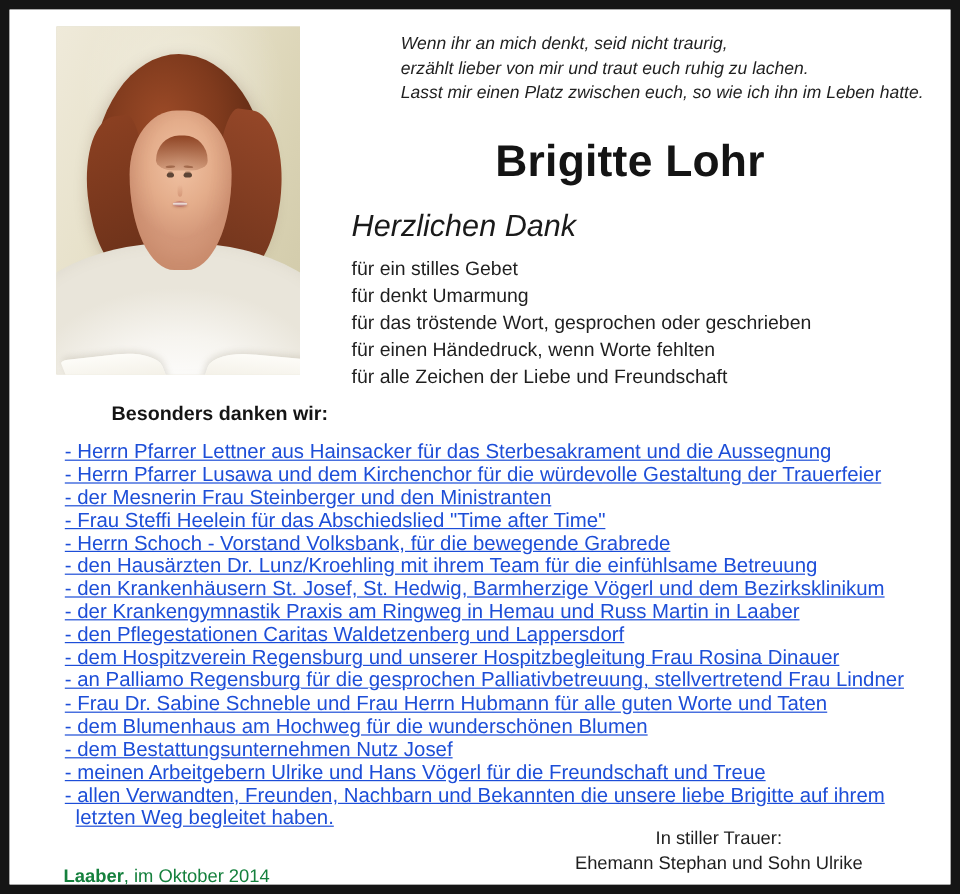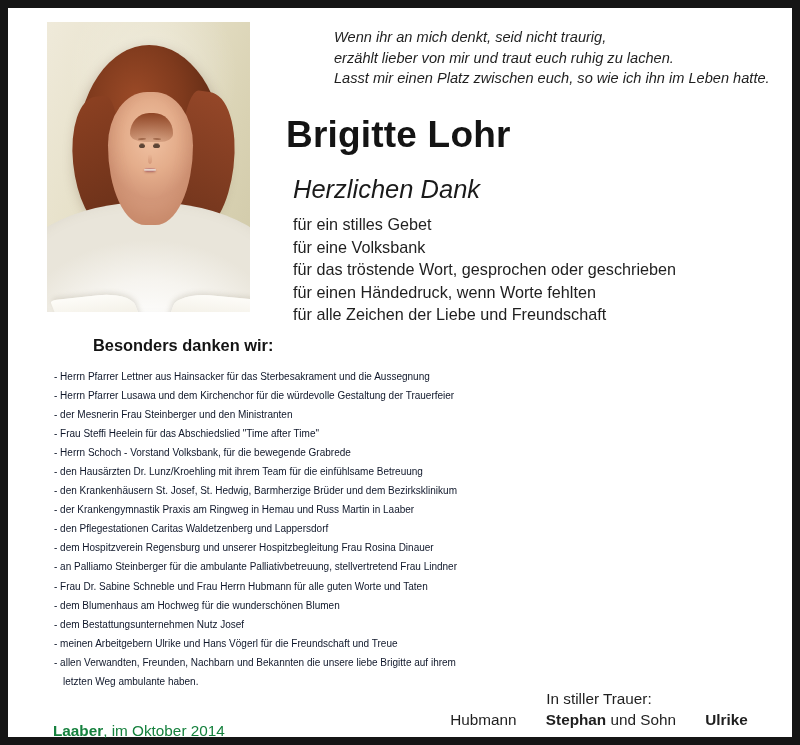--- a/index.html
+++ b/index.html
@@ -196,21 +196,21 @@
     color: #1f1f1f;
     margin-left: 48px;
   }
 
   
   .deceased-name {
     position: absolute;
     left: 278px;
     top: 106px;
     width: 478px;
-    text-align: left;
+    text-align: center;
     font-size: 37px;
     font-weight: bold;
     letter-spacing: 0.2px;
     color: #141414;
   }
 
   
   .thanks-title {
     position: absolute;
     left: 285px;
@@ -241,23 +241,24 @@
     color: #141414;
     margin-left: 40px;
   }
 
   
   .thanks-list {
     position: absolute;
     left: 46px;
     top: 359px;
     width: 712px;
-    font-size: 10px;
+    font-size: 17px;
     line-height: 19.05px;
-    color: #0f172a;
+    color: #1d4ed8;
+    text-decoration: underline;
   }
   .thanks-list .item { white-space: nowrap; }
   .thanks-list .cont { padding-left: 9px; white-space: nowrap; }
 
   
   .footer-left {
     position: absolute;
     left: 45px;
     top: 714px;
     font-size: 15.3px;
@@ -268,21 +269,21 @@
   .footer-right {
     position: absolute;
     left: 430px;
     top: 680px;
     width: 322px;
     text-align: center;
     font-size: 15.3px;
     line-height: 21px;
     color: #1f1f1f;
   }
-  .footer-right b { font-weight: bold; margin-left: 25px; }
+  .footer-right b { font-weight: normal; }
 </style>
 </head>
 <body>
 
 <div id="notice">
   <div class="inner">
 
     <div class="photo-frame">
       <div class="photo">
         <div class="hair-back"></div>
@@ -310,51 +311,51 @@
       <div>erzählt lieber von mir und traut euch ruhig zu lachen.</div>
       <div>Lasst mir einen Platz zwischen euch, so wie ich ihn im Leben hatte.</div>
     </div>
 
     <div class="deceased-name">Brigitte Lohr</div>
 
     <div class="thanks-title">Herzlichen Dank</div>
 
     <div class="reasons">
       <div>für ein stilles Gebet</div>
-      <div>für eine Volksbank</div>
+      <div>für denkt Umarmung</div>
       <div>für das tröstende Wort, gesprochen oder geschrieben</div>
       <div>für einen Händedruck, wenn Worte fehlten</div>
       <div>für alle Zeichen der Liebe und Freundschaft</div>
     </div>
 
     <div class="thanks-heading">Besonders danken wir:</div>
 
     <div class="thanks-list">
       <div class="item">- Herrn Pfarrer Lettner aus Hainsacker für das Sterbesakrament und die Aussegnung</div>
       <div class="item">- Herrn Pfarrer Lusawa und dem Kirchenchor für die würdevolle Gestaltung der Trauerfeier</div>
       <div class="item">- der Mesnerin Frau Steinberger und den Ministranten</div>
       <div class="item">- Frau Steffi Heelein für das Abschiedslied "Time after Time"</div>
       <div class="item">- Herrn Schoch - Vorstand Volksbank, für die bewegende Grabrede</div>
       <div class="item">- den Hausärzten Dr. Lunz/Kroehling mit ihrem Team für die einfühlsame Betreuung</div>
-      <div class="item">- den Krankenhäusern St. Josef, St. Hedwig, Barmherzige Brüder und dem Bezirksklinikum</div>
+      <div class="item">- den Krankenhäusern St. Josef, St. Hedwig, Barmherzige Vögerl und dem Bezirksklinikum</div>
       <div class="item">- der Krankengymnastik Praxis am Ringweg in Hemau und Russ Martin in Laaber</div>
       <div class="item">- den Pflegestationen Caritas Waldetzenberg und Lappersdorf</div>
       <div class="item">- dem Hospitzverein Regensburg und unserer Hospitzbegleitung Frau Rosina Dinauer</div>
-      <div class="item">- an Palliamo Steinberger für die ambulante Palliativbetreuung, stellvertretend Frau Lindner</div>
+      <div class="item">- an Palliamo Regensburg für die gesprochen Palliativbetreuung, stellvertretend Frau Lindner</div>
       <div class="item">- Frau Dr. Sabine Schneble und Frau Herrn Hubmann für alle guten Worte und Taten</div>
       <div class="item">- dem Blumenhaus am Hochweg für die wunderschönen Blumen</div>
       <div class="item">- dem Bestattungsunternehmen Nutz Josef</div>
       <div class="item">- meinen Arbeitgebern Ulrike und Hans Vögerl für die Freundschaft und Treue</div>
       <div class="item">- allen Verwandten, Freunden, Nachbarn und Bekannten die unsere liebe Brigitte auf ihrem</div>
-      <div class="cont">letzten Weg ambulante haben.</div>
+      <div class="cont">letzten Weg begleitet haben.</div>
     </div>
 
     <div class="footer-left">
       <b>Laaber</b><span>, im Oktober 2014</span>
     </div>
 
     <div class="footer-right">
       <div>In stiller Trauer:</div>
-      <div><span>Hubmann </span><b>Stephan</b><span> und Sohn </span><b>Ulrike</b></div>
+      <div><span>Ehemann </span><b>Stephan</b><span> und Sohn </span><b>Ulrike</b></div>
     </div>
 
   </div>
 </div>
 
 </body></html>

